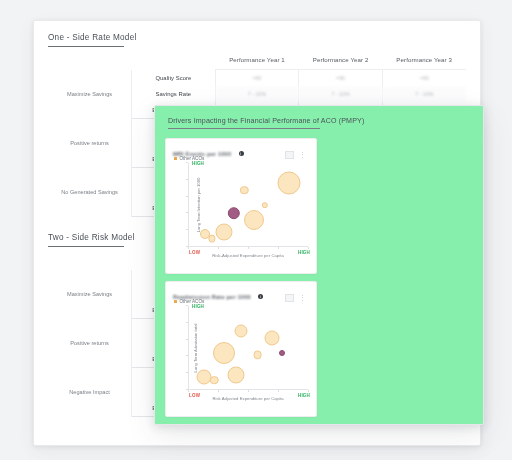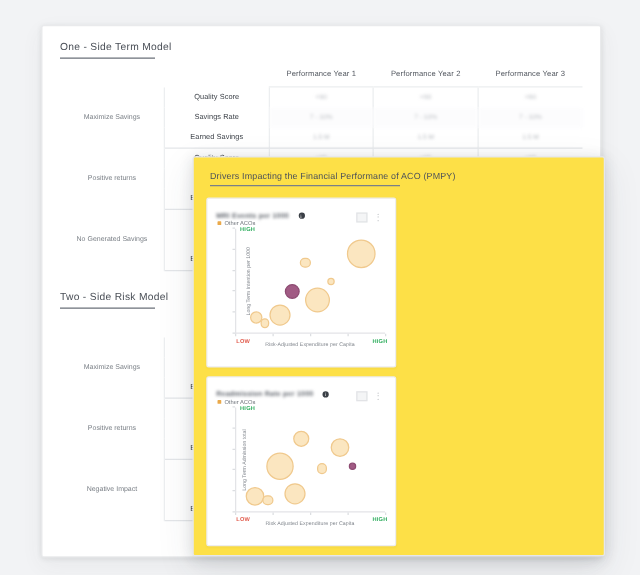--- a/index.html
+++ b/index.html
@@ -49,22 +49,22 @@
     font-size:5.3px;color:#b9bcc1;
     filter:blur(1.15px);
   }
   .val-cell:last-child{border-right:none;}
   tr.grp-end td{border-bottom:1px solid #e4e6e9;}
   tr.sub td{border-bottom:none;}
   .tintrow td.val-cell{background:#fcfcfd;}
 
   
   .overlay{
-    position:absolute;left:154px;top:125px;width:328px;height:318px;
-    background:#fde047;border:1px solid #e6e7ea;border-radius:2px;
+    position:absolute;left:154px;top:105px;width:328px;height:318px;
+    background:#86efac;border:1px solid #e6e7ea;border-radius:2px;
     box-shadow:0 2px 10px rgba(50,55,65,.14),0 10px 30px rgba(50,55,65,.10);
     overflow:hidden;
   }
   .ov-title{
     font-size:7.1px;color:#4c5159;margin:11px 0 0 13px;letter-spacing:.15px;
     white-space:nowrap;
   }
   .ov-rule{height:1px;background:#7a7f87;width:152px;margin:3px 0 0 13px;}
 
   .panels{
@@ -150,21 +150,21 @@
   .cap-wrap .caption{position:static;filter:blur(.85px);}
 </style>
 </head>
 <body>
 
 <div class="stage">
 
   <div class="sheet">
 
     <div class="block" style="top:12px;">
-      <div class="sect-title">One - Side Term Model</div>
+      <div class="sect-title">One - Side Rate Model</div>
       <div class="title-rule"></div>
       <table class="grid">
         <tbody>
             <tr class="hdr-row">
           <th class="blank"></th>
           <th class="blank"></th>
           <th>Performance Year 1</th>
           <th>Performance Year 2</th>
           <th>Performance Year 3</th>
         </tr>

